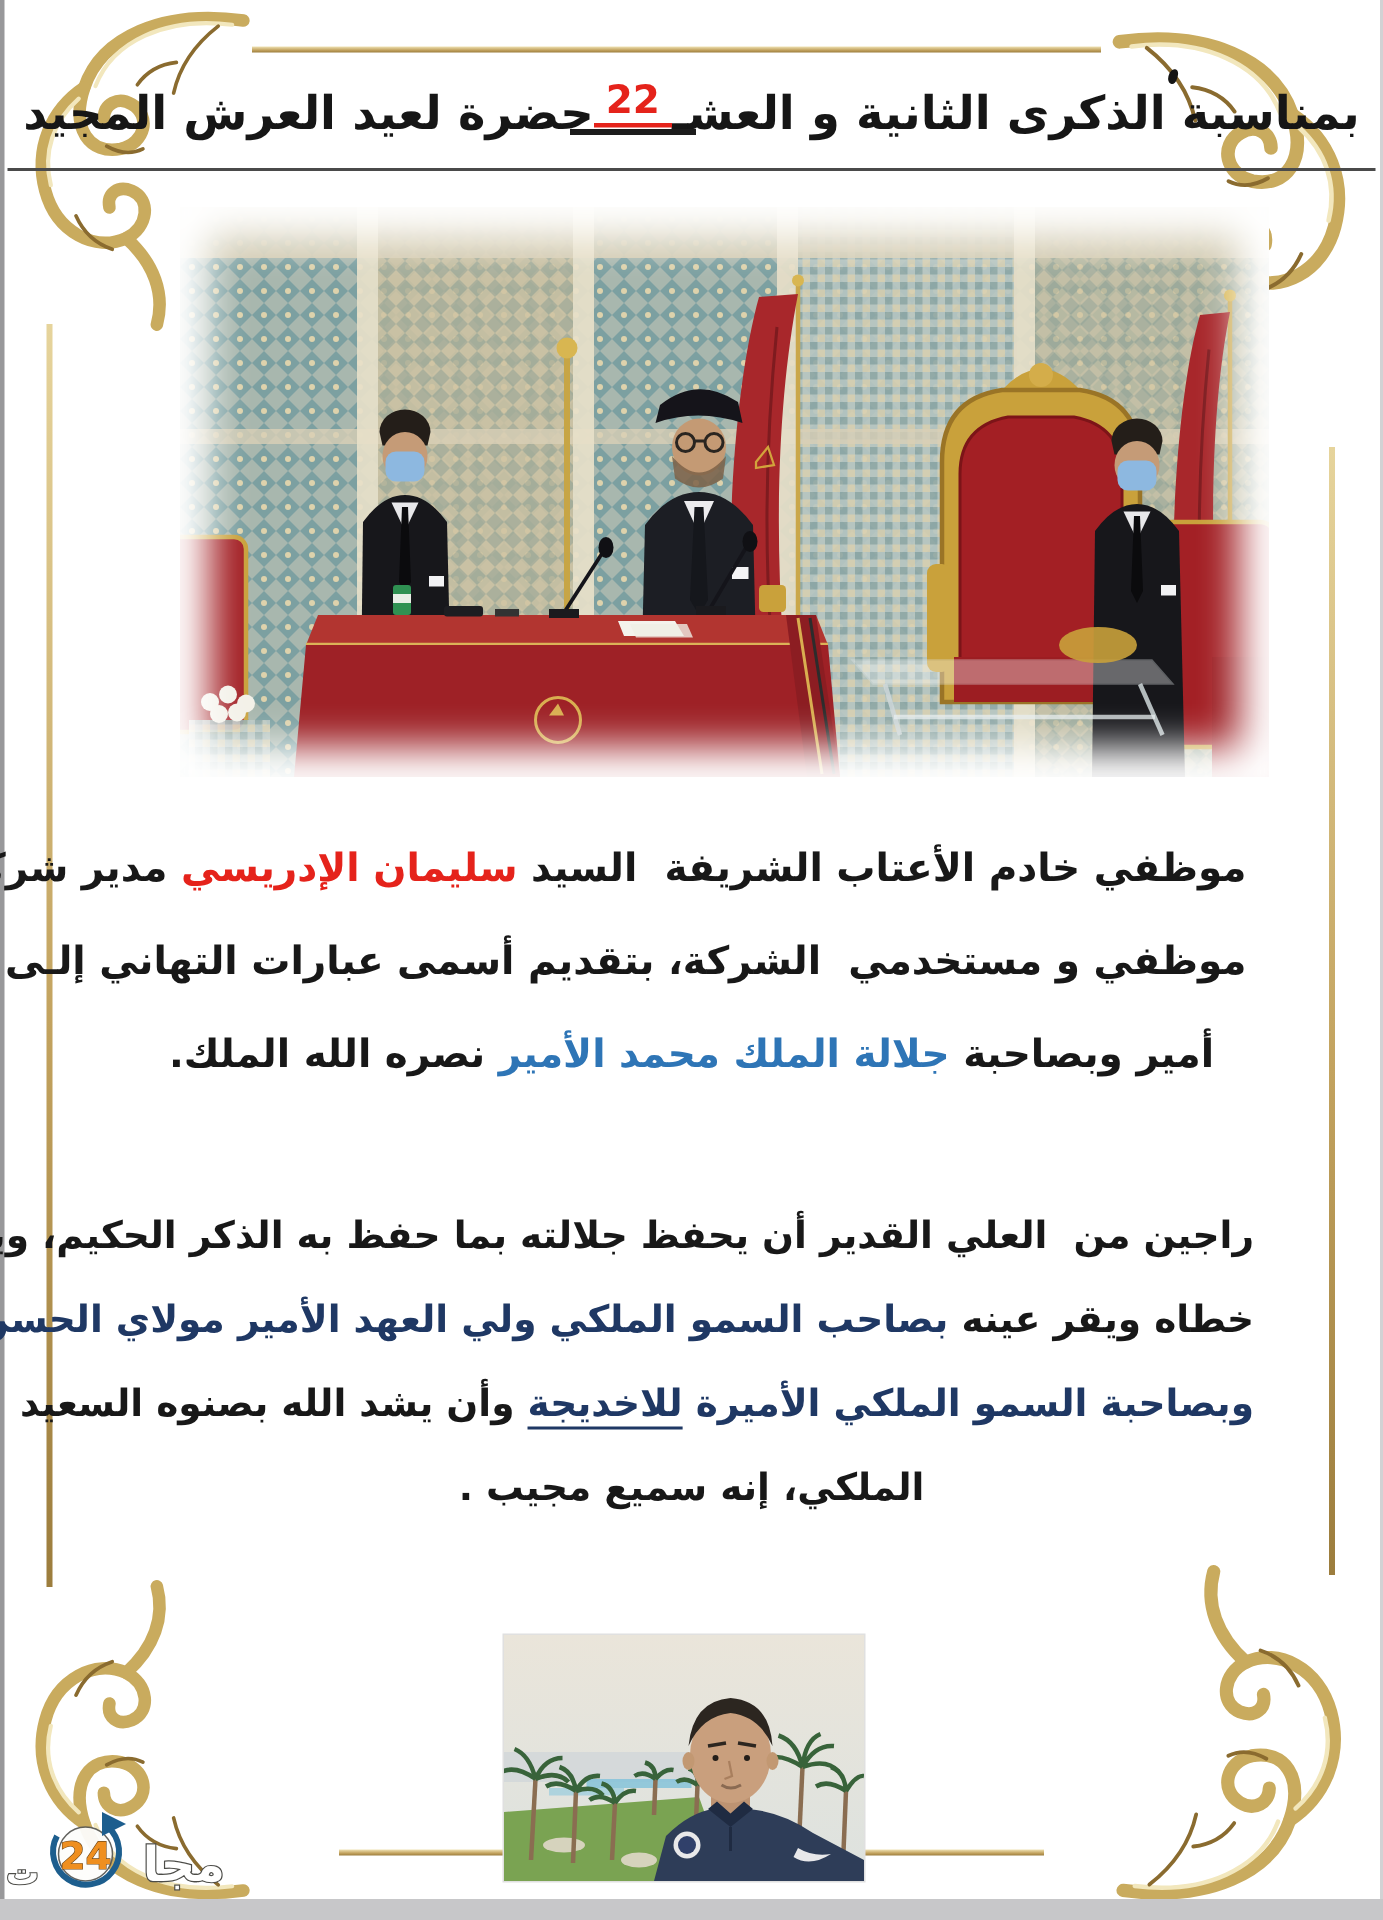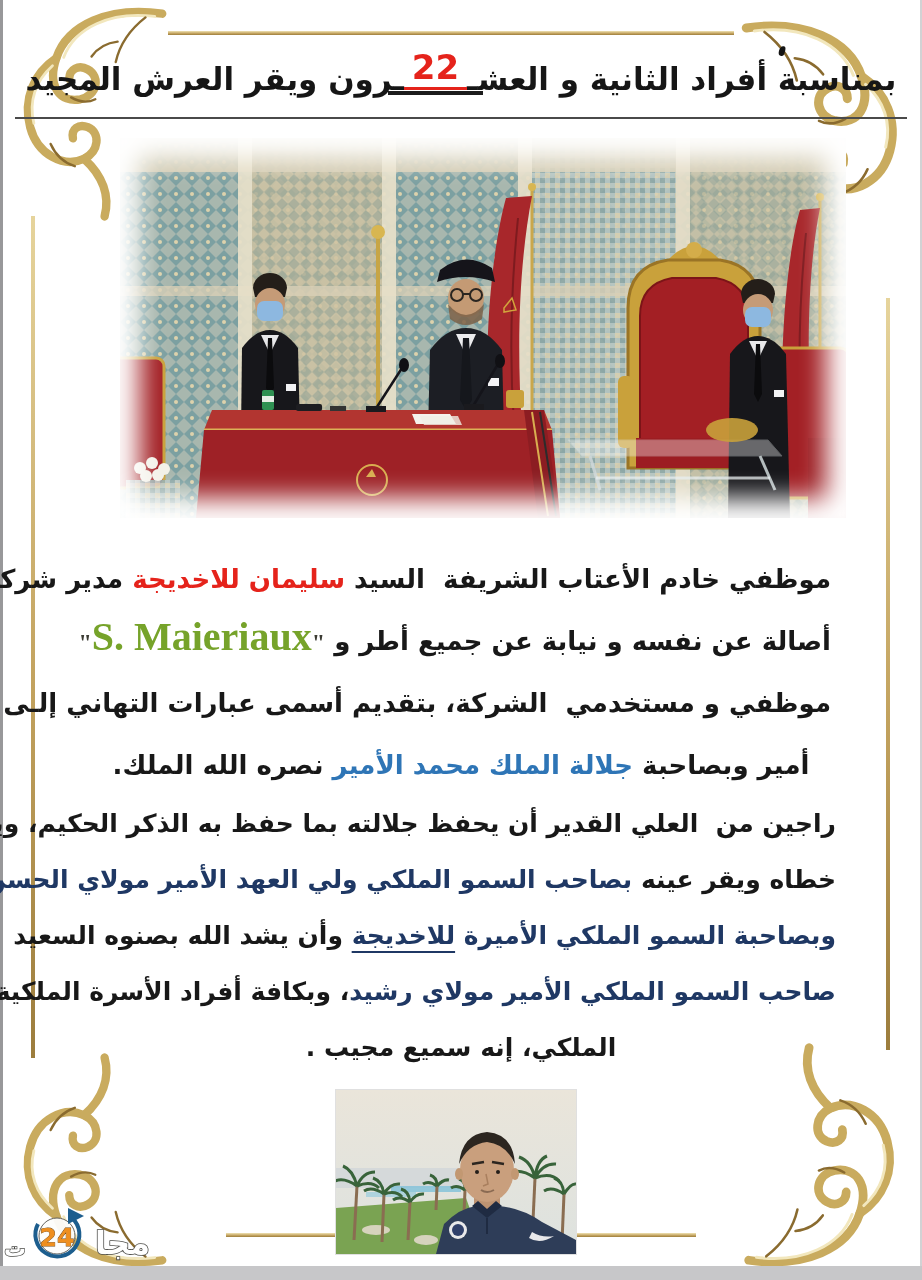--- a/index.html
+++ b/index.html
@@ -15,21 +15,21 @@
   .corner.tr{transform:scaleX(-1);}
   .corner.bl{transform:scaleY(-1);}
   .corner.br{transform:scale(-1,-1);}
   .fA{fill:none;stroke:#c9ab5e;stroke-width:9;stroke-linecap:round;}
   .fH{fill:none;stroke:#f2e7bd;stroke-width:3;stroke-linecap:round;}
   .fB{fill:none;stroke:#8a6b2f;stroke-width:2.6;stroke-linecap:round;}
   
   .title{position:absolute; top:58px; left:0; right:0; text-align:center; direction:rtl; color:#161616;}
   .title-inner{display:inline-block; font-weight:bold; font-size:31px; letter-spacing:0px;
     border-bottom:2px solid #4a4a4a; padding:0 10px 16px 10px; white-space:pre;}
-  .num22{position:relative; top:-11px; font-weight:bold; font-size:34px;
+  .num22{position:relative; top:-11px; font-weight:bold; font-size:26px;
     color:var(--red); padding:0 8px; border-bottom:3px solid var(--red); display:inline-block;}
   .num22::after{content:""; position:absolute; left:-16px; right:-16px; bottom:-8px; height:4px; background:#1c1c1c;}
   .stray-mark{position:absolute; left:779px; top:46px; width:6px; height:10px; background:#141414;
     border-radius:60% 40% 50% 50%; transform:rotate(14deg);}
   
   .photo-main{position:absolute; left:120px; top:138px; width:726px; height:380px;}
   .photo-main .vignette{position:absolute; inset:0; box-shadow:inset 0 0 26px 20px #ffffff; pointer-events:none;}
   .photo-portrait{position:absolute; left:336px; top:1090px; width:240px; height:164px; outline:1px solid #e0e0e0;}
   
   .para{position:absolute; direction:rtl; text-align:center; color:#181818; font-weight:bold;}
@@ -83,21 +83,21 @@
     </svg>
 
   <div class="rail h" style="left:168px;top:31px;width:566px;height:4px;"></div>
   <div class="rail" style="left:31px;top:216px;width:4px;height:842px;"></div>
   <div class="rail" style="left:886px;top:298px;width:4px;height:752px;"></div>
   <div class="rail h" style="left:226px;top:1233px;width:470px;height:4px;"></div>
 
   <div class="stray-mark"></div>
 
   <div class="title">
-    <span class="title-inner"><span>بمناسبة أفراد الثانية و العشـ</span><span class="num22">22</span><span>ـرون ويقر العرش المجيد</span></span>
+    <span class="title-inner"><span>بمناسبة الذكرى الثانية و العشـ</span><span class="num22">22</span><span>حضرة لعيد العرش المجيد</span></span>
   </div>
 
   <div class="photo-main">
     <svg width="726" height="380" viewBox="0 0 726 380">
       <defs>
         <pattern id="mzA" width="16" height="16" patternUnits="userSpaceOnUse">
           <rect width="16" height="16" fill="#a8b7ae"></rect>
           <path d="M8 0 L16 8 L8 16 L0 8 Z" fill="#69969b" opacity="0.7"></path>
           <circle cx="8" cy="8" r="2" fill="#ddd2ac"></circle>
         </pattern>
@@ -212,31 +212,29 @@
           <circle cx="32" cy="325" r="6"></circle>
           <circle cx="44" cy="331" r="6"></circle>
         <circle cx="26" cy="338" r="6"></circle>
           <circle cx="38" cy="337" r="6"></circle>
       </g>
     </svg>
     <div class="vignette"></div>
   </div>
 
   <div class="para p1">
-    <div class="line"><span>موظفي خادم الأعتاب الشريفة  السيد </span><span class="red">سليمان للاخديجة</span><span> مدير شركة</span></div>
-    <div class="line"><span>أصالة عن نفسه و نيابة عن جميع أطر و</span><span> </span><span class="green-name"><span class="q">"</span><span>S. Maieriaux</span><span class="q">"</span></span></div>
+    <div class="line"><span>موظفي خادم الأعتاب الشريفة  السيد </span><span class="red">سليمان الإدريسي</span><span> مدير شركة</span></div>
     <div class="line"><span>موظفي و مستخدمي  الشركة، بتقديم أسمى عبارات التهاني إلـى حضرة</span></div>
     <div class="line"><span>أمير وبصاحبة </span><span class="blue">جلالة الملك محمد الأمير</span><span> نصره الله الملك.</span></div>
   </div>
 
   <div class="para p2">
     <div class="line"><span>راجين من  العلي القدير أن يحفظ جلالته بما حفظ به الذكر الحكيم، ويسدد</span></div>
     <div class="line"><span>خطاه ويقر عينه </span><span class="navy">بصاحب السمو الملكي ولي العهد الأمير مولاي الحسن</span></div>
     <div class="line"><span class="navy">وبصاحبة السمو الملكي الأميرة </span><span class="navy misspell">للاخديجة</span><span> وأن يشد الله بصنوه السعيد</span></div>
-    <div class="line"><span class="navy">صاحب السمو الملكي الأمير مولاي رشيد</span><span>، وبكافة أفراد الأسرة الملكية</span></div>
     <div class="line"><span>الملكي، إنه سميع مجيب .</span></div>
   </div>
 
   <div class="photo-portrait">
     <svg width="240" height="164" viewBox="0 0 240 164">
       <defs>
         <linearGradient id="sky" x1="0" y1="0" x2="0" y2="1">
           <stop offset="0" stop-color="#eae5da"></stop>
             <stop offset="1" stop-color="#dde2df"></stop>
         </linearGradient>

